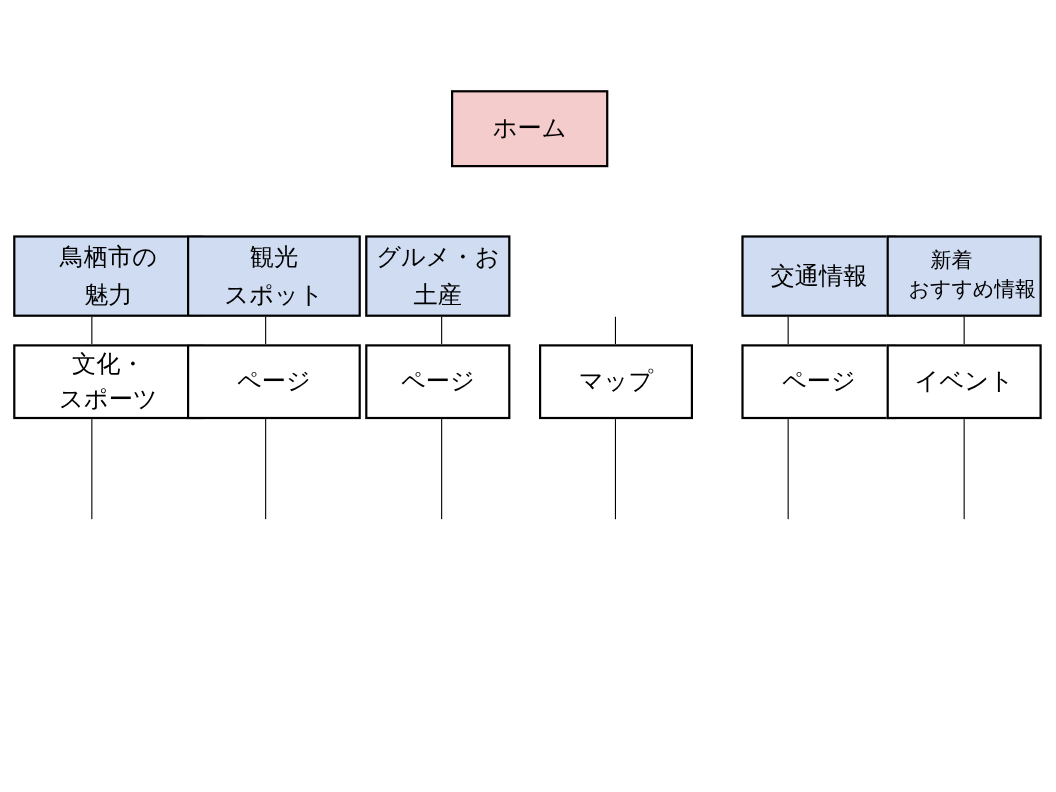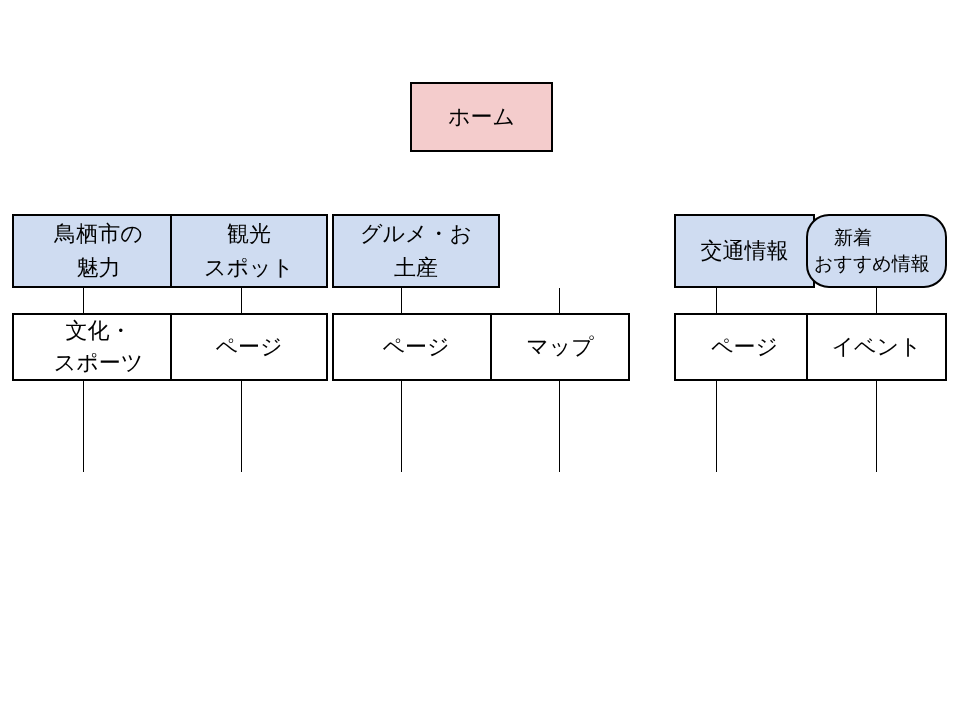--- a/index.html
+++ b/index.html
@@ -31,27 +31,27 @@
   .root-node {
     left: 410px; top: 82px; width: 143px; height: 70px;
     background: var(--home-fill, #F4CCCC);
   }
   .parent { top: 214px; height: 74px; background: var(--category-fill, #CFDCF1); }
   .child  { top: 313px; height: 68px; background: #ffffff; }
   .child span { line-height: 32px; }
 
   .c1 { left: 12px;  width: 173px; }
   .c2 { left: 170px; width: 158px; }
-  .c3 { left: 332px; width: 168px; }
+  .c3 { left: 332px; width: 132px; }
   .c4 { left: 490px; width: 140px; }
   .c5 { left: 662px; width: 141px; margin-left: 12px; }
   .c6 { left: 806px; width: 141px; }
 
   
-  .parent.c6 { align-items: flex-start; text-align: right; padding-left: 6px; border-radius: 23px; }
+  .parent.c6 { align-items: flex-start; text-align: right; padding-left: 18px; }
   .parent.c6 span { font-size: 19px; line-height: 26px; }
   .parent.c6 .indented { margin-left: 20px; }
 
   .vline {
     position: absolute;
     width: 0;
     border-left: 1.5px solid var(--line-color, #000000);
   }
   .connector { top: 288px; height: 25px; }
   .tail      { top: 381px; height: 91px; }

